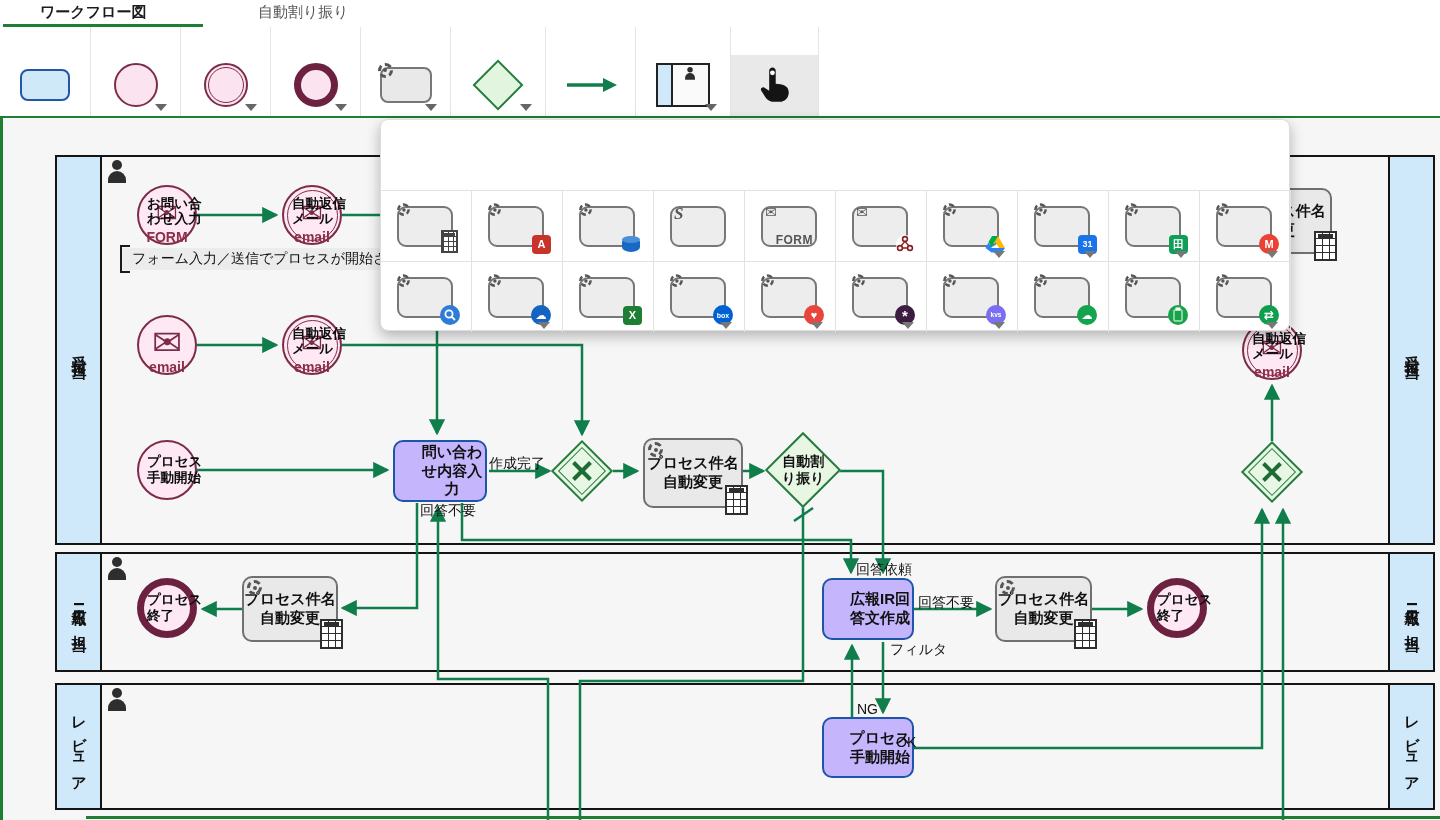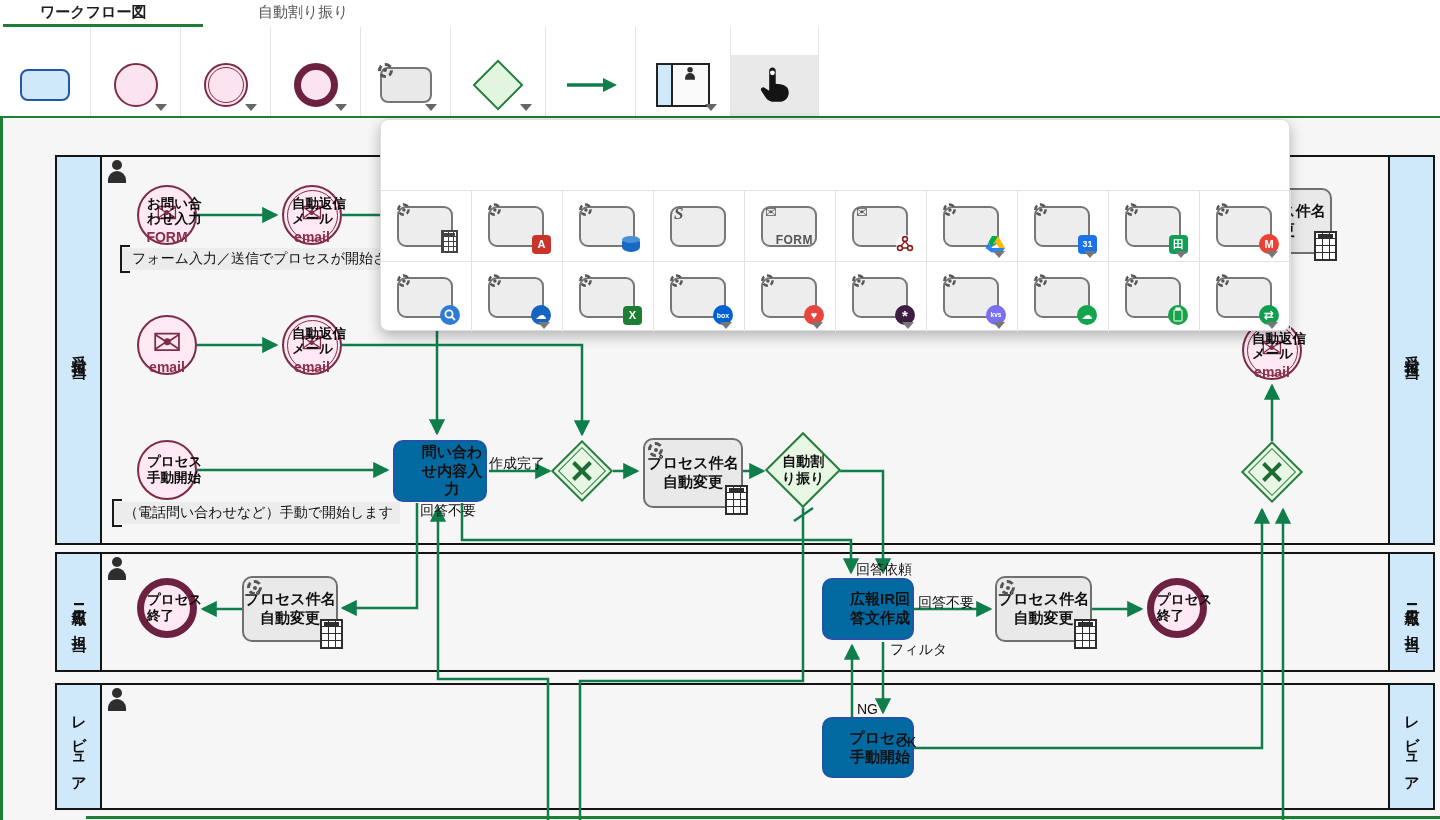--- a/index.html
+++ b/index.html
@@ -46,21 +46,21 @@
   .lane-cell.r { right:0; border-left:2px solid #141414; }
   .lane-name { writing-mode:vertical-rl; font-size:15px; font-weight:bold; letter-spacing:3px; color:#111; }
   .person { position:absolute; width:22px; height:25px; z-index:2; }
   .person::before { content:''; position:absolute; left:6px; top:0; width:10px; height:10px; border-radius:50%; background:#2e2e2e; }
   .person::after { content:''; position:absolute; left:2px; top:11px; width:18px; height:12px; border-radius:9px 9px 0 0; background:#2e2e2e; }
 
   #edges { position:absolute; left:0; top:0; width:1440px; height:820px; z-index:3; pointer-events:none; }
 
   
   .node { z-index:4; }
-  .task { position:absolute; background:#0369a1; border:2.5px solid #1f55a8; border-radius:10px;
+  .task { position:absolute; background:#c4b5fd; border:2.5px solid #1f55a8; border-radius:10px;
     display:flex; align-items:center; justify-content:center; text-align:center;
     font-size:15px; font-weight:bold; line-height:1.25; z-index:4;padding-left:24px; }
   .svc { position:absolute; background:#e9e9e9; border:2.5px solid #707070; border-radius:10px;
     display:flex; align-items:center; justify-content:center; text-align:center;
     font-size:15px; font-weight:bold; line-height:1.25; z-index:4; }
   .svc .gear { left:3px; top:2px; }
   .calc { position:absolute; right:-7px; bottom:-9px; width:23px; height:30px; border:2px solid #2e2e2e; background:#fff;
     background-image:linear-gradient(#2e2e2e 1.5px,transparent 1.5px),linear-gradient(90deg,#2e2e2e 1.5px,transparent 1.5px);
     background-size:7px 7px; background-position:-1px 5px; }
   .calc::before { content:''; position:absolute; left:2px; top:1px; right:2px; height:4px; background:#2e2e2e; }
@@ -229,21 +229,20 @@
       <path d="M1092 609 H1141" marker-end="url(#arr)"></path>
       <path d="M852 717 V646" marker-end="url(#arr)"></path>
       <path d="M883 642 V712" marker-end="url(#arr)"></path>
       <path d="M913 748 H1262 V510" marker-end="url(#arr)"></path>
       <path d="M1283 820 V510" marker-end="url(#arr)"></path>
       <path d="M1272 441 V386" marker-end="url(#arr)"></path>
     </g>
   </svg>
 
   <div class="annot" style="left:120px;top:248px">フォーム入力／送信でプロセスが開始されます</div>
-  <div class="annot" style="left:112px;top:502px">（電話問い合わせなど）手動で開始します</div>
 
   <div class="elabel" style="left:489px;top:455px">作成完了</div>
   <div class="elabel" style="left:420px;top:502px">回答不要</div>
   <div class="elabel" style="left:856px;top:561px">回答依頼</div>
   <div class="elabel" style="left:918px;top:594px">回答不要</div>
   <div class="elabel" style="left:890px;top:641px">フィルタ</div>
   <div class="elabel" style="left:857px;top:701px">NG</div>
   <div class="elabel" style="left:896px;top:734px">OK</div>
 
   <div class="ev node" style="left:137px;top:185px">

